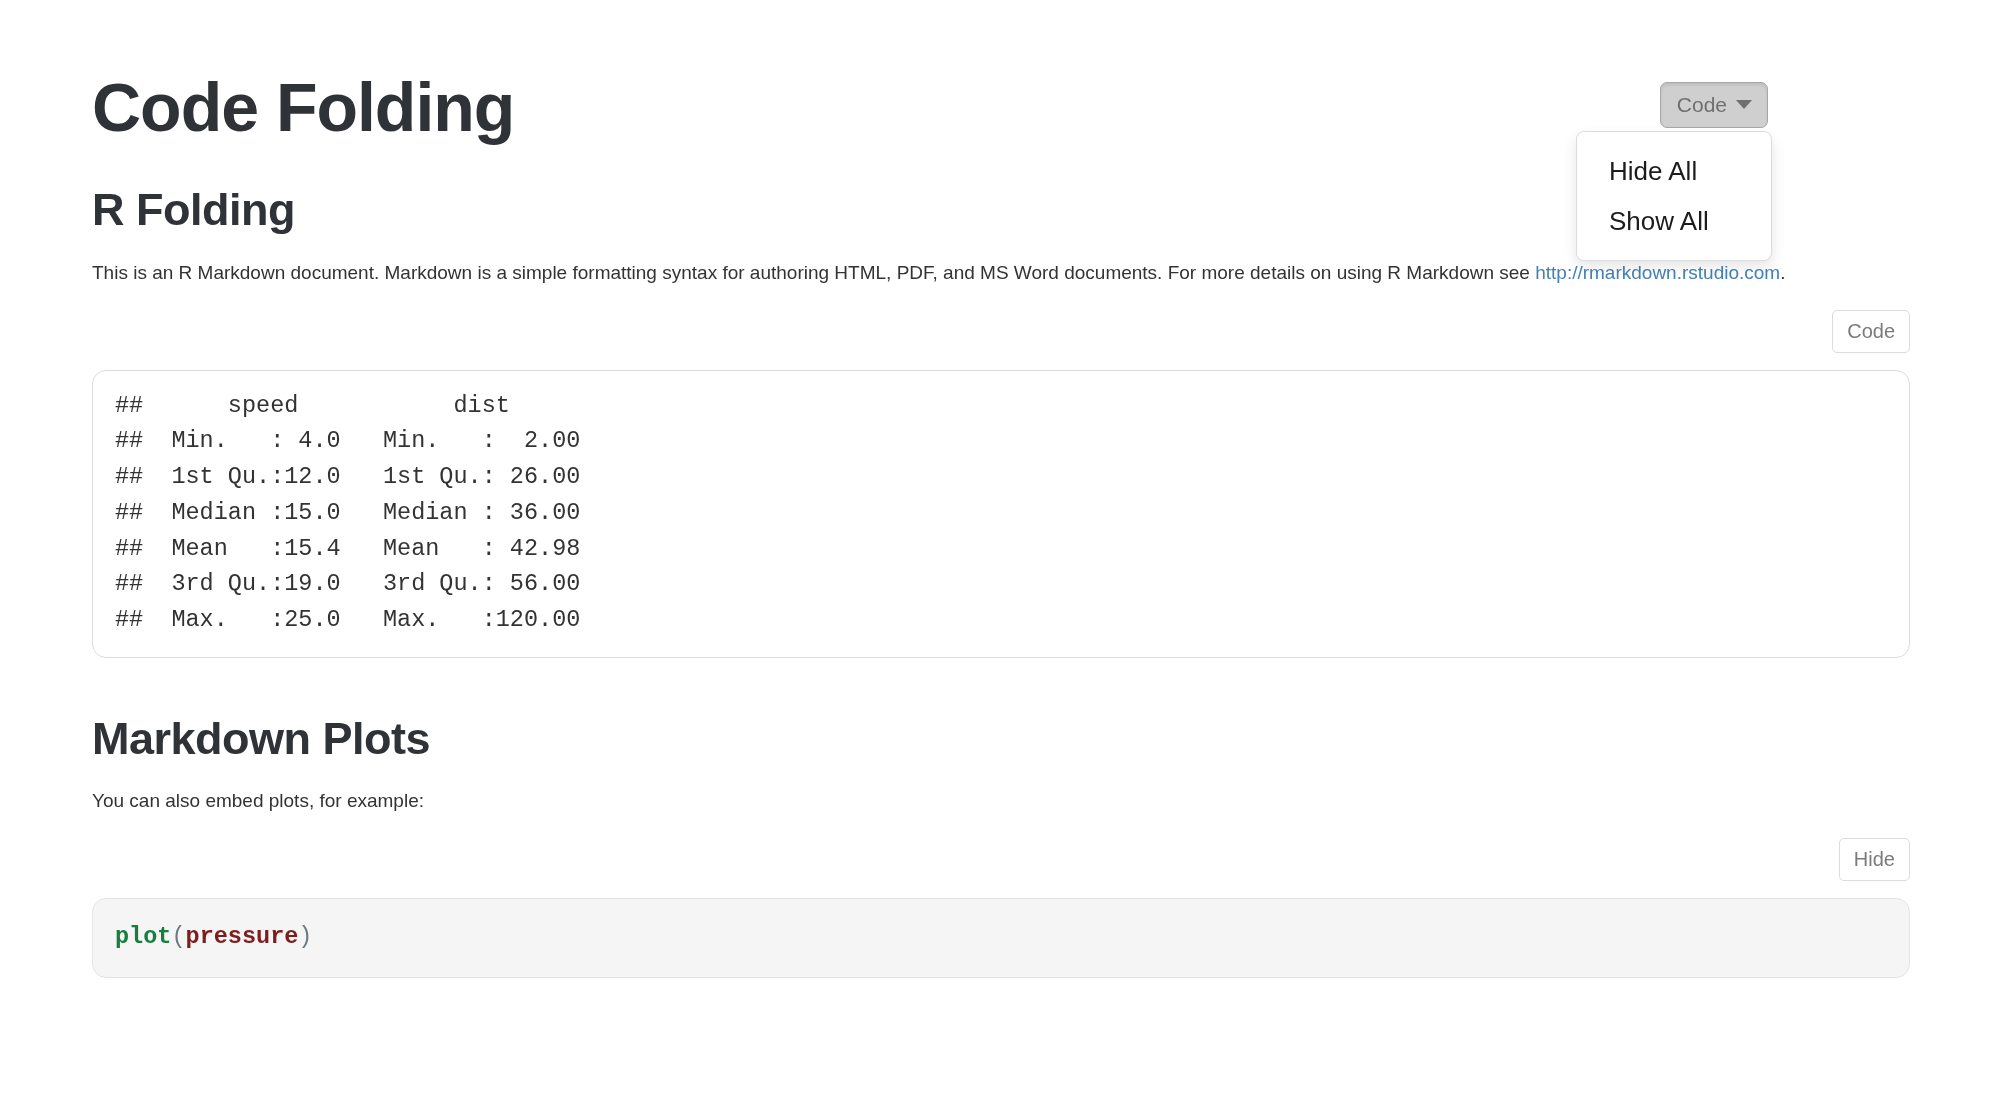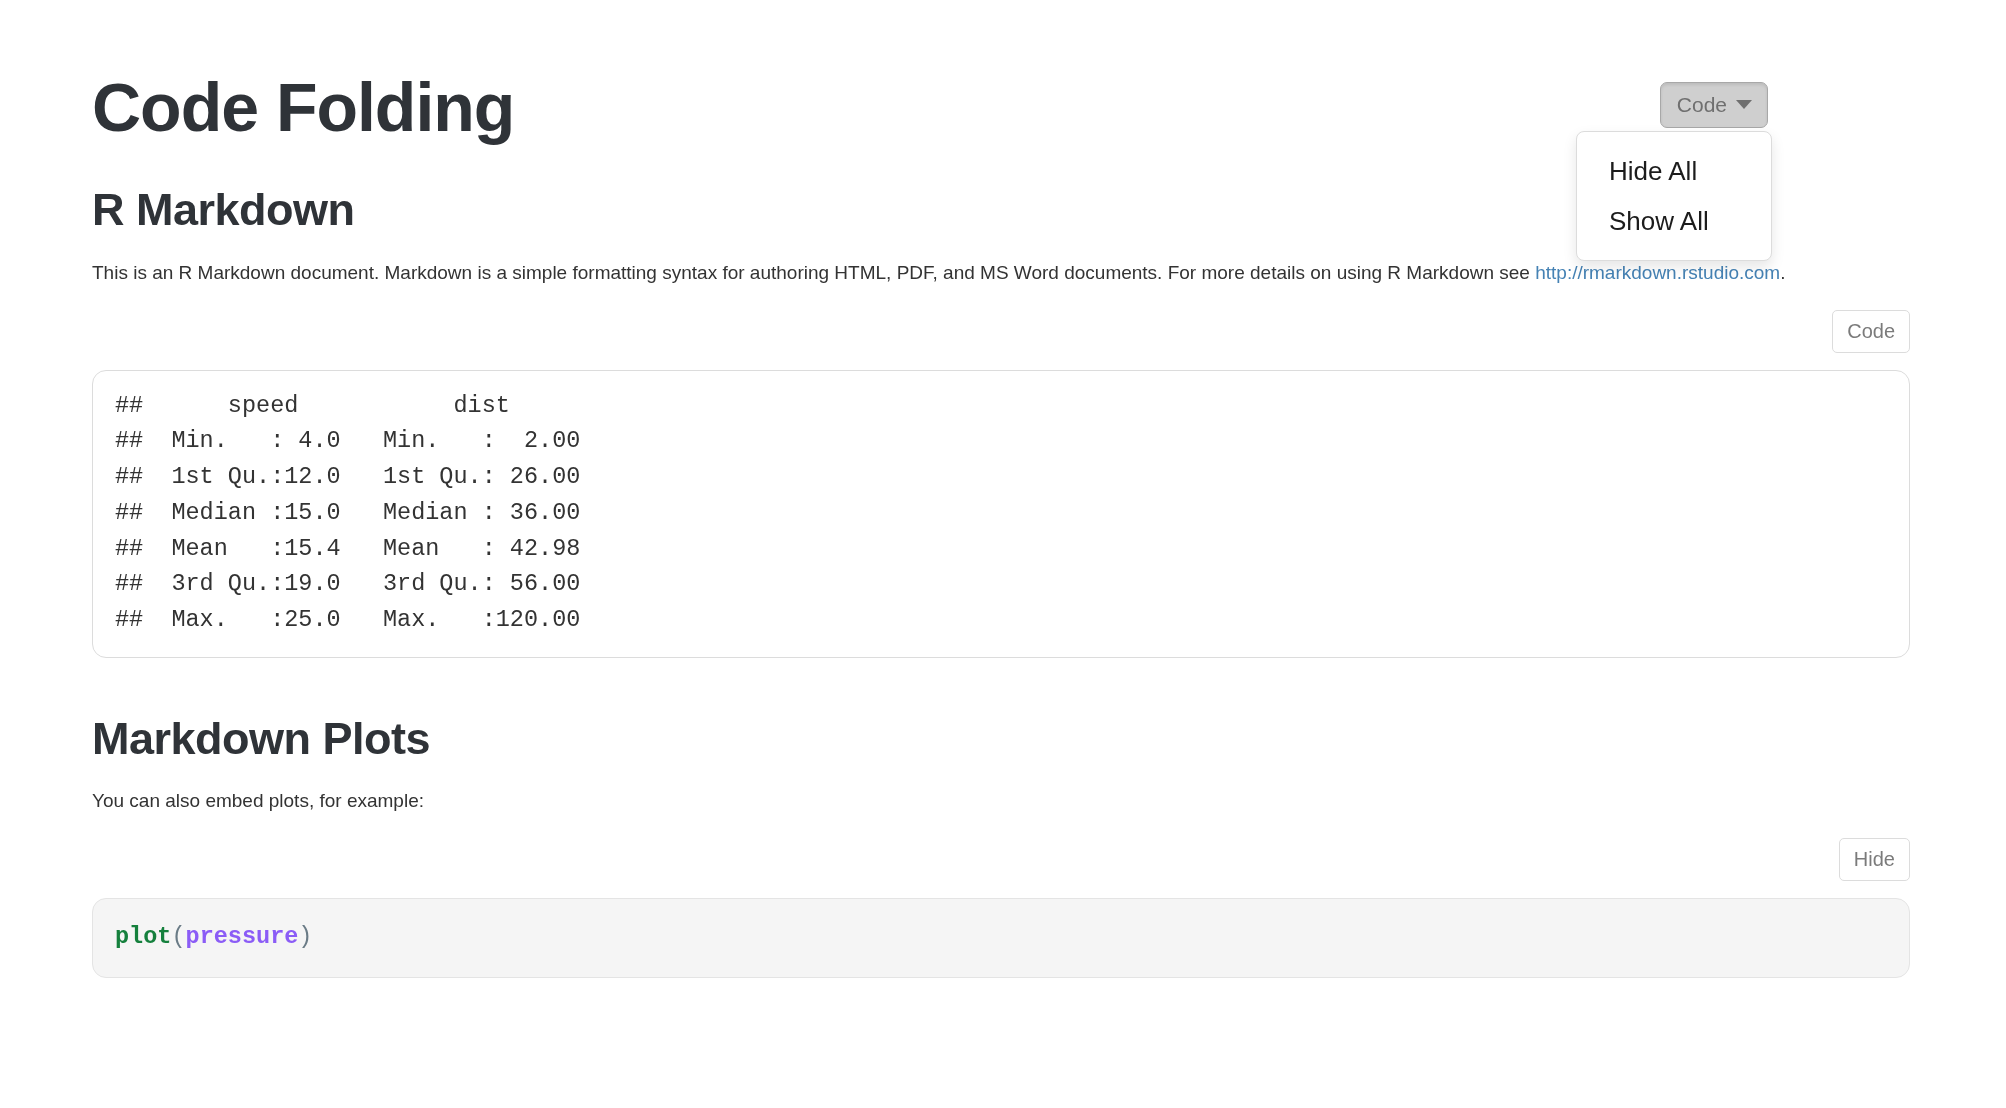--- a/index.html
+++ b/index.html
@@ -164,35 +164,35 @@
   pre.source-block {
     background: #f5f5f5;
     border: 1px solid #e4e4e4;
     color: #333333;
     width: 1818px;
     padding-top: 20px;
     padding-bottom: 22px;
   }
   .tok-fn { color: #15803d; font-weight: bold; }
   .tok-paren { color: #6a7b86; }
-  .tok-arg { color: #8b5cf6; font-weight: bold; }
+  .tok-arg { color: #7f1d1d; font-weight: bold; }
 
   .spacer-lg { height: 56px; }
   .spacer-sm { height: 18px; }
 </style>
 </head>
 <body>
 
 <div class="page">
 
   <div class="container">
 
     <h1 class="doc-title">Code Folding</h1>
 
-    <h2 class="section-title">R Markdown</h2>
+    <h2 class="section-title">R Folding</h2>
 
     <p class="body-text">
       <span>This is an R Markdown document. Markdown is a simple formatting syntax for authoring HTML, PDF, and MS Word documents. For more details on using R Markdown see </span><a class="doc-link" href="#">http://rmarkdown.rstudio.com</a><span>.</span>
     </p>
 
     <div class="btn-row">
       <button class="btn-code">Code</button>
     </div>
 
     <div class="spacer-sm"></div>

